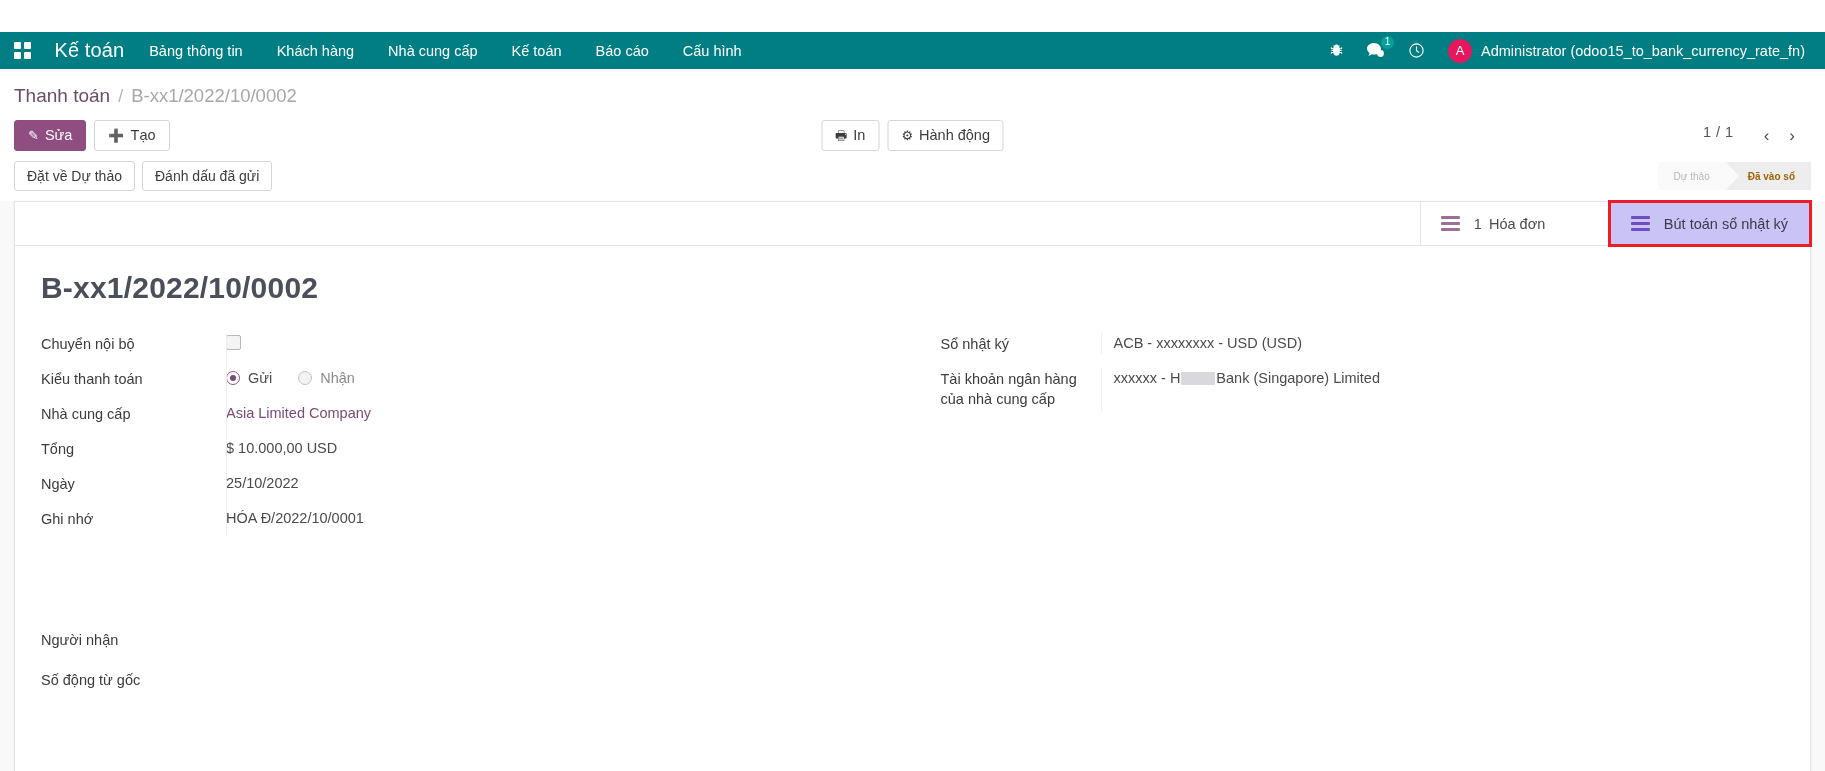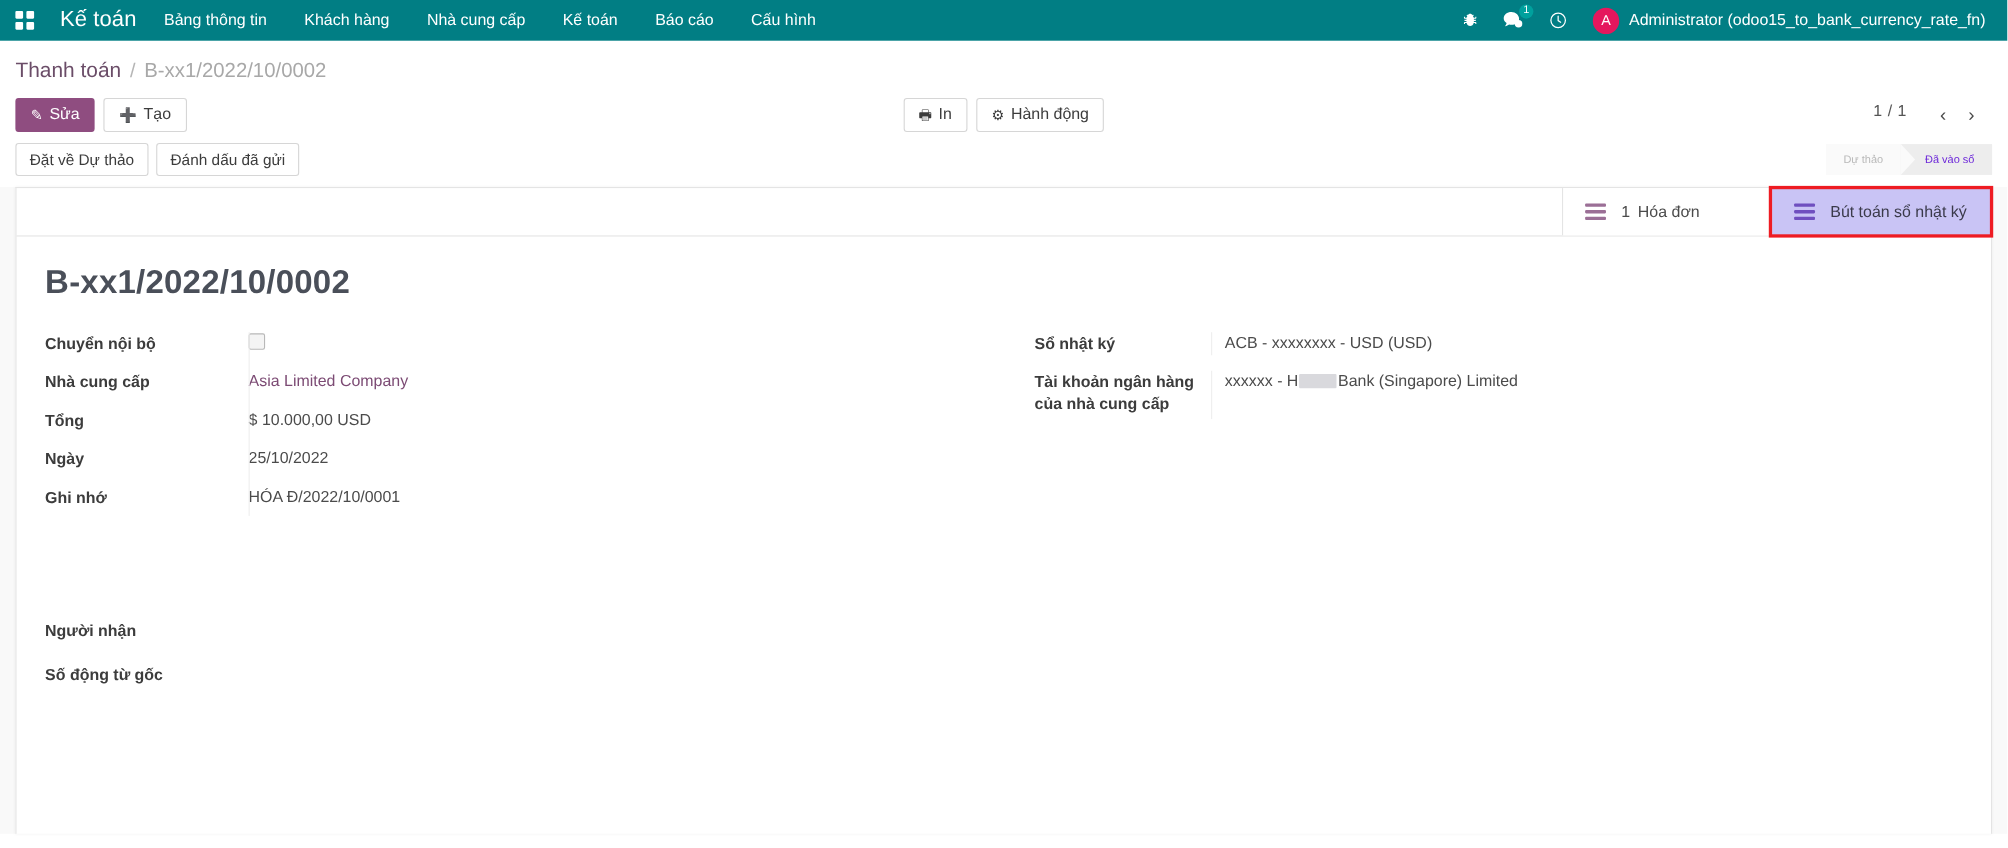--- a/index.html
+++ b/index.html
@@ -15,20 +15,21 @@
   
   .navbar {
     height: 37px;
     background: #017e84;
     display: flex;
     align-items: center;
     color: #ffffff;
     font-size: 14.5px;
     white-space: nowrap;
     position: relative;
+    margin-top: 32px;
   }
   .nav-apps {
     display: flex;
     align-items: center;
     padding: 0 10px 0 14px;
     height: 100%;
     cursor: pointer;
   }
   .grid-icon {
     display: grid;
@@ -199,22 +200,22 @@
     position: absolute;
     right: -13px; top: 0;
     width: 0; height: 0;
     border-top: 14px solid transparent;
     border-bottom: 14px solid transparent;
     border-left: 13px solid #fafafa;
     z-index: 2;
   }
   .state.active {
     background: #ededed;
-    color: #6d28d9;
-    font-weight: normal;
+    color: #a16207;
+    font-weight: bold;
     cursor: default;
   }
   .state.active:after { display: none; }
 
   
   .sheet-bg {
     background: #f9f9f9;
     padding: 0 14px 0 14px;
     height: 588px;
   }
@@ -282,21 +283,21 @@
   .frow {
     display: flex;
     align-items: flex-start;
     margin-bottom: 13px;
     min-height: 22px;
   }
   .flabel {
     width: 185px;
     flex: 0 0 185px;
     font-size: 14.5px;
-    font-weight: bold;
+    font-weight: normal;
     color: #3c3c3c;
     line-height: 20px;
     padding-top: 1px;
   }
   .col.right .flabel { width: 160px; flex: 0 0 160px; }
   .fval {
     flex: 1;
     font-size: 14.5px;
     color: #4b4b4b;
     line-height: 20px;
@@ -502,20 +503,35 @@
 
         <div class="col left">
 
           <div class="frow">
             <div class="flabel">Chuyển nội bộ</div>
             <div class="fval">
               <span class="cbx"></span>
             </div>
           </div>
 
+          <div class="frow">
+            <div class="flabel">Kiểu thanh toán</div>
+            <div class="fval">
+              <div class="radio-set">
+                <label class="radio-opt">
+                  <span class="rd on"></span>
+                  <span class="radio-label">Gửi</span>
+                </label>
+                <label class="radio-opt">
+                  <span class="rd"></span>
+                  <span class="radio-label muted">Nhận</span>
+                </label>
+              </div>
+            </div>
+          </div>
 
           <div class="frow">
             <div class="flabel">Nhà cung cấp</div>
             <div class="fval link">Asia Limited Company</div>
           </div>
 
           <div class="frow">
             <div class="flabel">Tổng</div>
             <div class="fval">$ 10.000,00  USD</div>
           </div>

